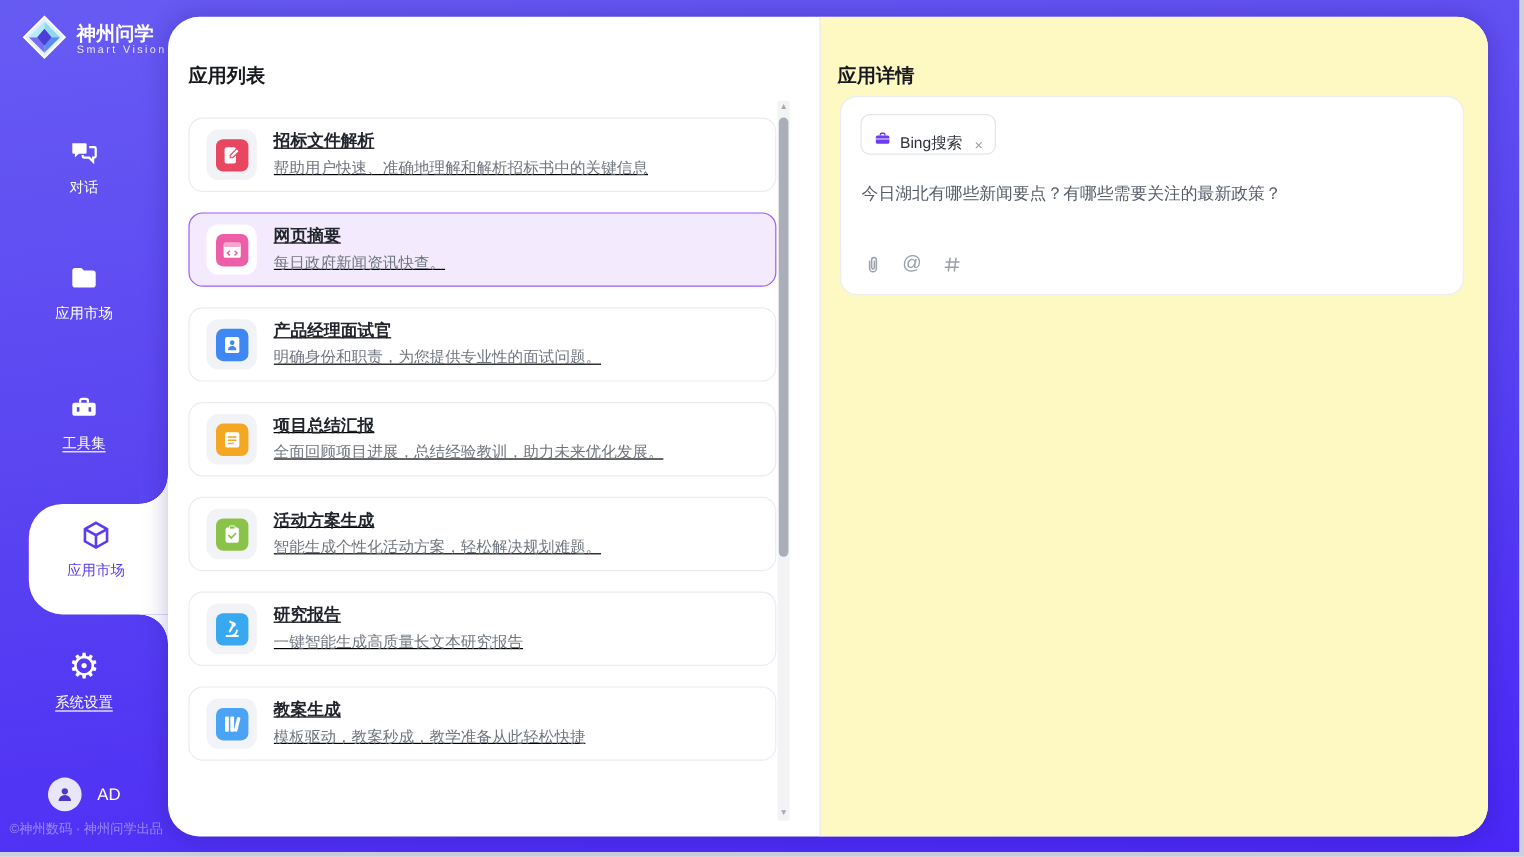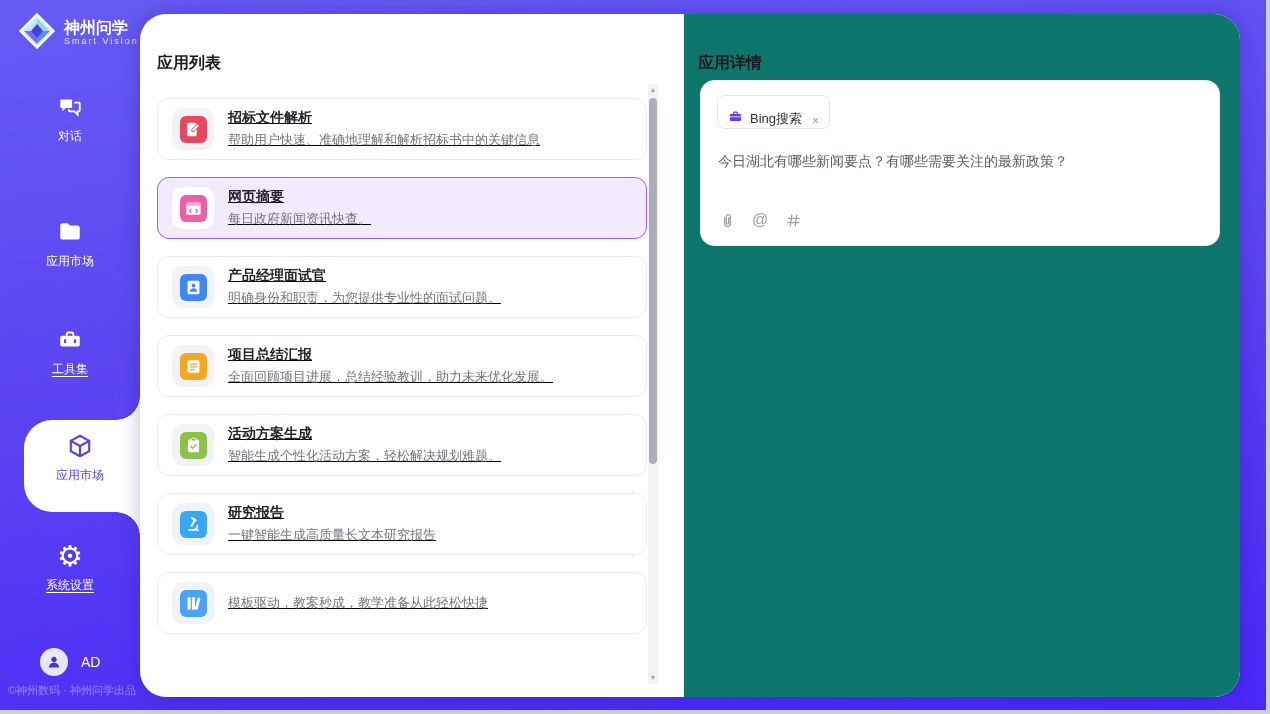--- a/index.html
+++ b/index.html
@@ -10,21 +10,21 @@
     -webkit-font-smoothing:antialiased;
   }
   
   .frame{position:absolute;left:0;top:0;width:1266px;height:710px;
     background:linear-gradient(172deg,#675bf4 0%,#5a45f1 45%,#4a27f7 100%);}
   
   .content{position:absolute;left:140px;top:14px;width:1100px;height:683px;
     background:#fff;border-radius:26px;overflow:hidden;
     box-shadow:0 0 20px rgba(30,10,110,.28);}
   .right-panel{position:absolute;left:543px;top:0;width:557px;height:100%;
-    background:#0f766e;border-left:1px solid #e9e9ee;}
+    background:#fef9c3;border-left:1px solid #e9e9ee;}
   .panel-title{position:absolute;top:39px;font-size:16px;font-weight:bold;color:#17191f;}
   .lp-title{left:17px;}
   .rp-title{left:14px;}
   
   .list{position:absolute;left:17px;top:84px;width:490px;display:flex;flex-direction:column;gap:17px;}
   .card{box-sizing:border-box;height:62px;background:#fff;border:1px solid #ececf0;border-radius:12px;
     display:flex;align-items:center;padding:0 14px;gap:14px;cursor:pointer;}
   .card.sel{background:#f3eafd;border:1.5px solid #9b5ff2;}
   .tile{width:42px;height:42px;border-radius:10px;background:#f2f3f6;flex:0 0 auto;
     display:flex;align-items:center;justify-content:center;}
@@ -91,21 +91,21 @@
         <polygon points="19,12 25,19 19,26 13,19" fill="#4b3fd8"></polygon>
         <polygon points="19,2 36,19 19,36 2,19" fill="none" stroke="#fff" stroke-width="1.6"></polygon>
       </svg>
     </span>
     <span class="logo-txt">
       <span class="logo-cn">神州问学</span>
       <span class="logo-en">Smart Vision</span>
     </span>
   </div>
 
-  <div class="nav" style="top:93px">
+  <div class="nav" style="top:113px">
     <span class="nico">
       <svg viewBox="0 0 24 24">
           <path d="M3 5h10a1 1 0 011 1v6a1 1 0 01-1 1H8l-3 3v-3H4a1 1 0 01-1-1V5z" fill="#fff"></path>
           <path d="M16 8h4a1 1 0 011 1v6a1 1 0 01-1 1h-1v3l-3-3h-4a1 1 0 01-1-1v-1" fill="none" stroke="#fff" stroke-width="1.7"></path>
         </svg>
     </span>
     <span class="nlbl">对话</span>
   </div>
 
   <div class="nav" style="top:218px">
@@ -266,20 +266,21 @@
         <div class="tile">
           <span class="mini" style="background: rgb(74, 163, 245); --c: #4aa3f5;">
             <svg viewBox="0 0 24 24">
                 <rect x="4.5" y="4" width="4" height="16" rx="1" fill="#fff"></rect>
                 <rect x="10" y="4" width="4" height="16" rx="1" fill="#fff"></rect>
                 <rect x="15.5" y="4.5" width="3.6" height="15.5" rx="1" fill="#fff" transform="rotate(14 17.3 12)"></rect>
               </svg>
           </span>
         </div>
         <div class="meta">
+          <div class="nm">教案生成</div>
           <div class="ds">模板驱动，教案秒成，教学准备从此轻松快捷</div>
         </div>
       </div>
 
     </div>
 
     <div class="sb">
       <div class="sb-arrow sb-up">▲</div>
       <div class="sb-thumb"></div>
       <div class="sb-arrow sb-dn">▼</div>

